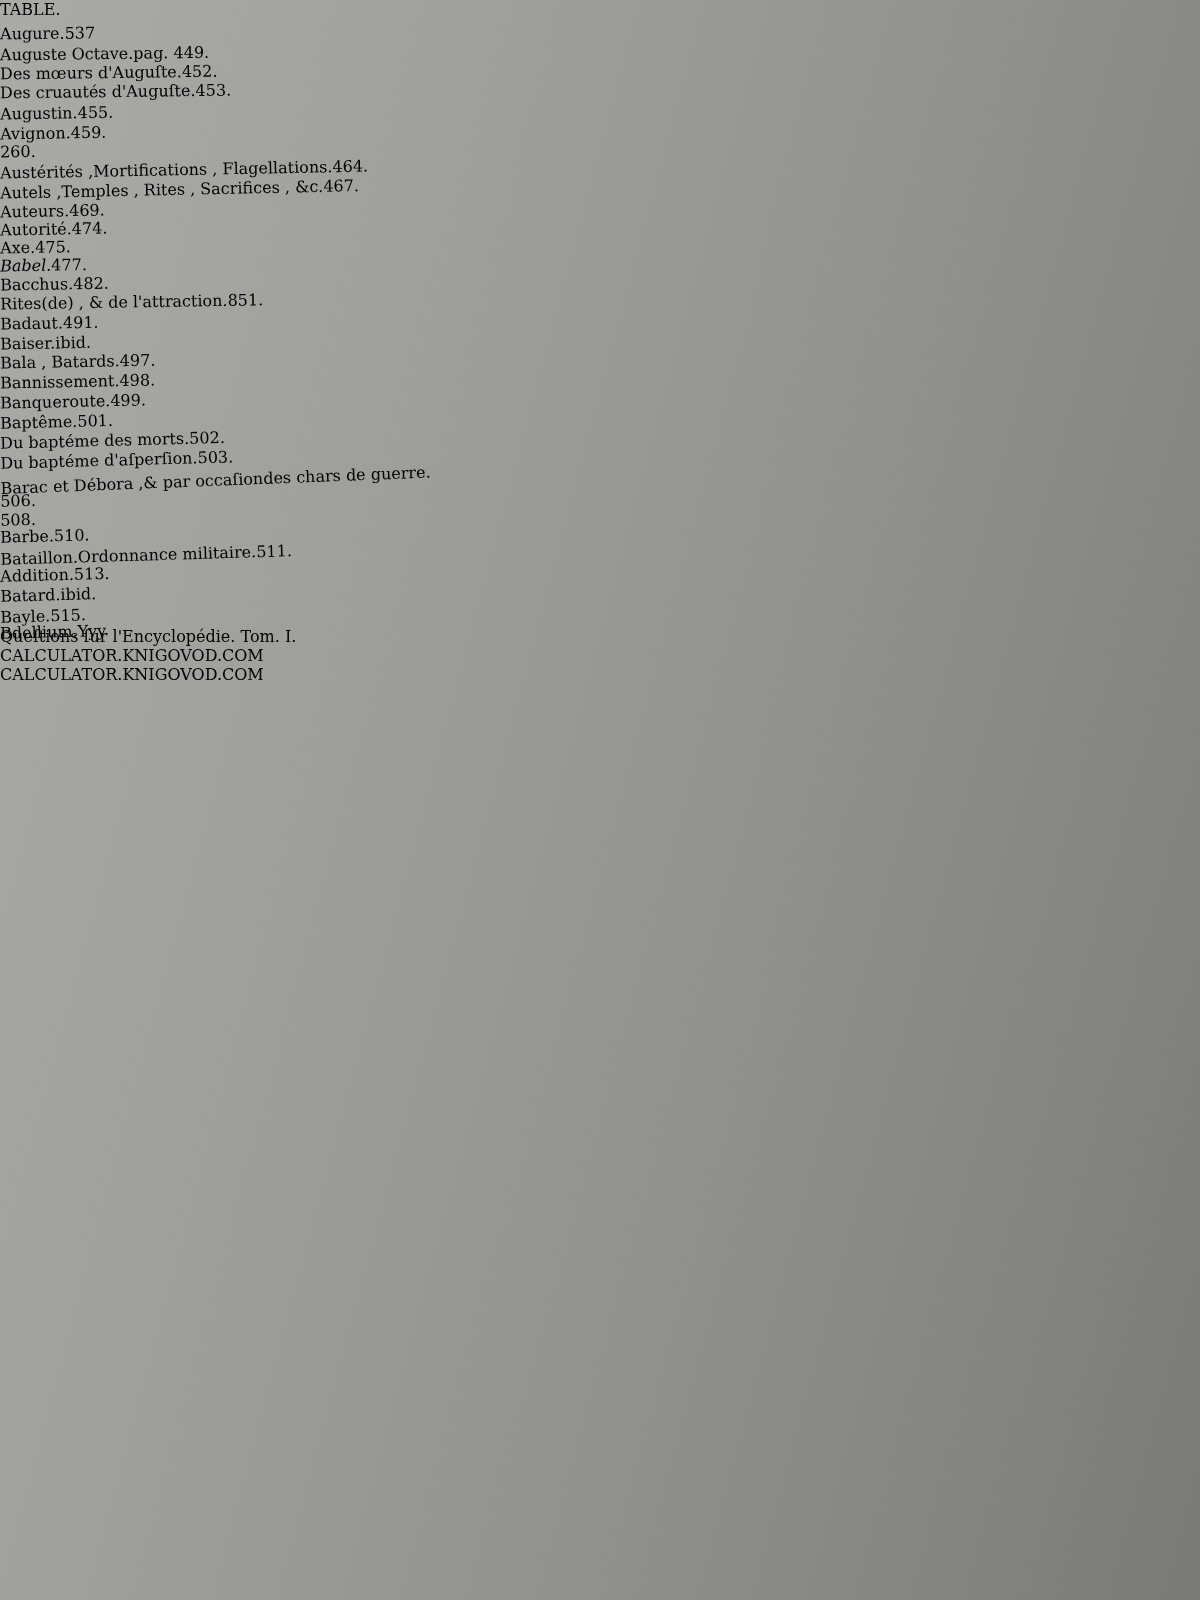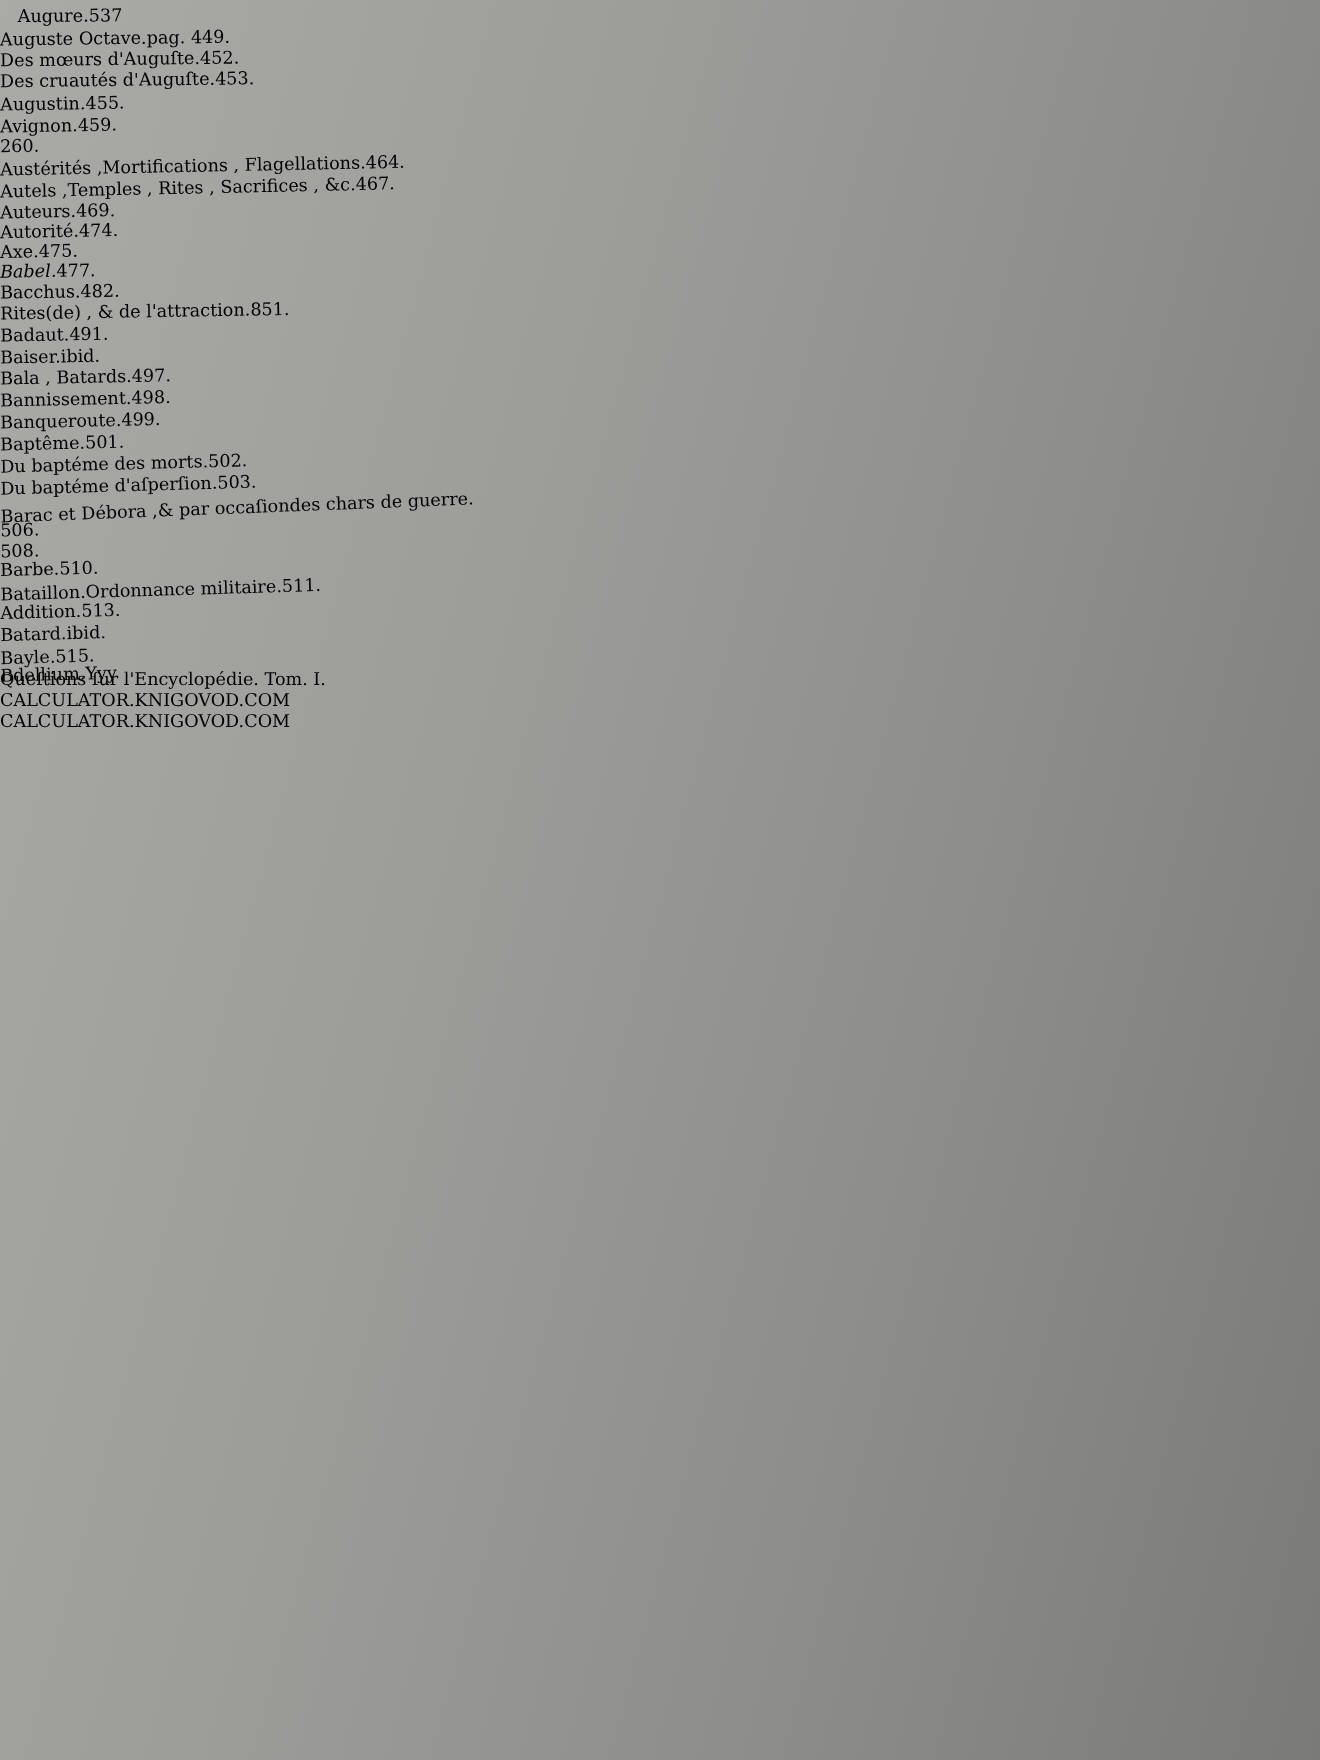--- a/index.html
+++ b/index.html
@@ -144,22 +144,23 @@
   <div class="page">
     <div class="edge-right"></div>
     <div class="gold-top"></div>
     <div class="gold-right"></div>
     <div class="ghost"></div>
     <div class="crease"></div>
     <div class="crease2"></div>
     <div class="stain1"></div>
     <div class="stain2"></div>
 
+    <div class="toc-header">TABLE.</div>
     <div id="toc">
-        <div class="row" style="top: 226px; transform: rotate(-0.5deg);"><span class="p-sc" style="margin-left: 16px;">Augure.</span><span class="dots"></span><span class="num">537</span></div>
+        <div class="row" style="top: 226px; transform: rotate(-0.5deg);"><span class="p-sc" style="margin-left: 0px;">Augure.</span><span class="dots"></span><span class="num">537</span></div>
         <div class="row" style="top: 263px; transform: rotate(-0.7deg);"><span class="p-sc" style="margin-left: 0px;">Auguste Octave.</span><span class="dots"></span><span class="num">pag. 449.</span></div>
         <div class="row" style="top: 299px; transform: rotate(-0.7deg); left: 170px;"><span class="p-it" style="margin-left: 0px;">Des mœurs d'Auguſte.</span><span class="dots"></span><span class="num">452.</span></div>
         <div class="row" style="top: 336px; transform: rotate(-0.7deg); left: 170px;"><span class="p-it" style="margin-left: 0px;">Des cruautés d'Auguſte.</span><span class="dots"></span><span class="num">453.</span></div>
         <div class="row" style="top: 371px; transform: rotate(-0.9deg);"><span class="p-sc" style="margin-left: 0px;">Augustin.</span><span class="dots"></span><span class="num">455.</span></div>
         <div class="row" style="top: 407px; transform: rotate(-1deg);"><span class="p-sc" style="margin-left: 0px;">Avignon.</span><span class="dots"></span><span class="num">459.</span></div>
         <div class="row" style="top: 433px; transform: rotate(-0.9deg); left: 275px;"><span class="dots"></span><span class="num">260.</span></div>
         <div class="row" style="top: 452px; transform: rotate(-1.1deg);"><span class="p-sc" style="margin-left: 0px;">Austérités ,</span><span class="p-it">Mortifications , Flagellations.</span><span class="dots"></span><span class="num">464.</span></div>
         <div class="row" style="top: 485px; transform: rotate(-1.2deg);"><span class="p-sc" style="margin-left: 0px;">Autels ,</span><span class="p-it">Temples , Rites , Sacrifices , &amp;c.</span><span class="dots"></span><span class="num">467.</span></div>
         <div class="row" style="top: 517px; transform: rotate(-1.2deg);"><span class="p-sc" style="margin-left: 0px;">Auteurs.</span><span class="dots"></span><span class="num">469.</span></div>
         <div class="row" style="top: 553px; transform: rotate(-1.1deg);"><span class="p-sc" style="margin-left: 0px;">Autorité.</span><span class="dots"></span><span class="num">474.</span></div>

